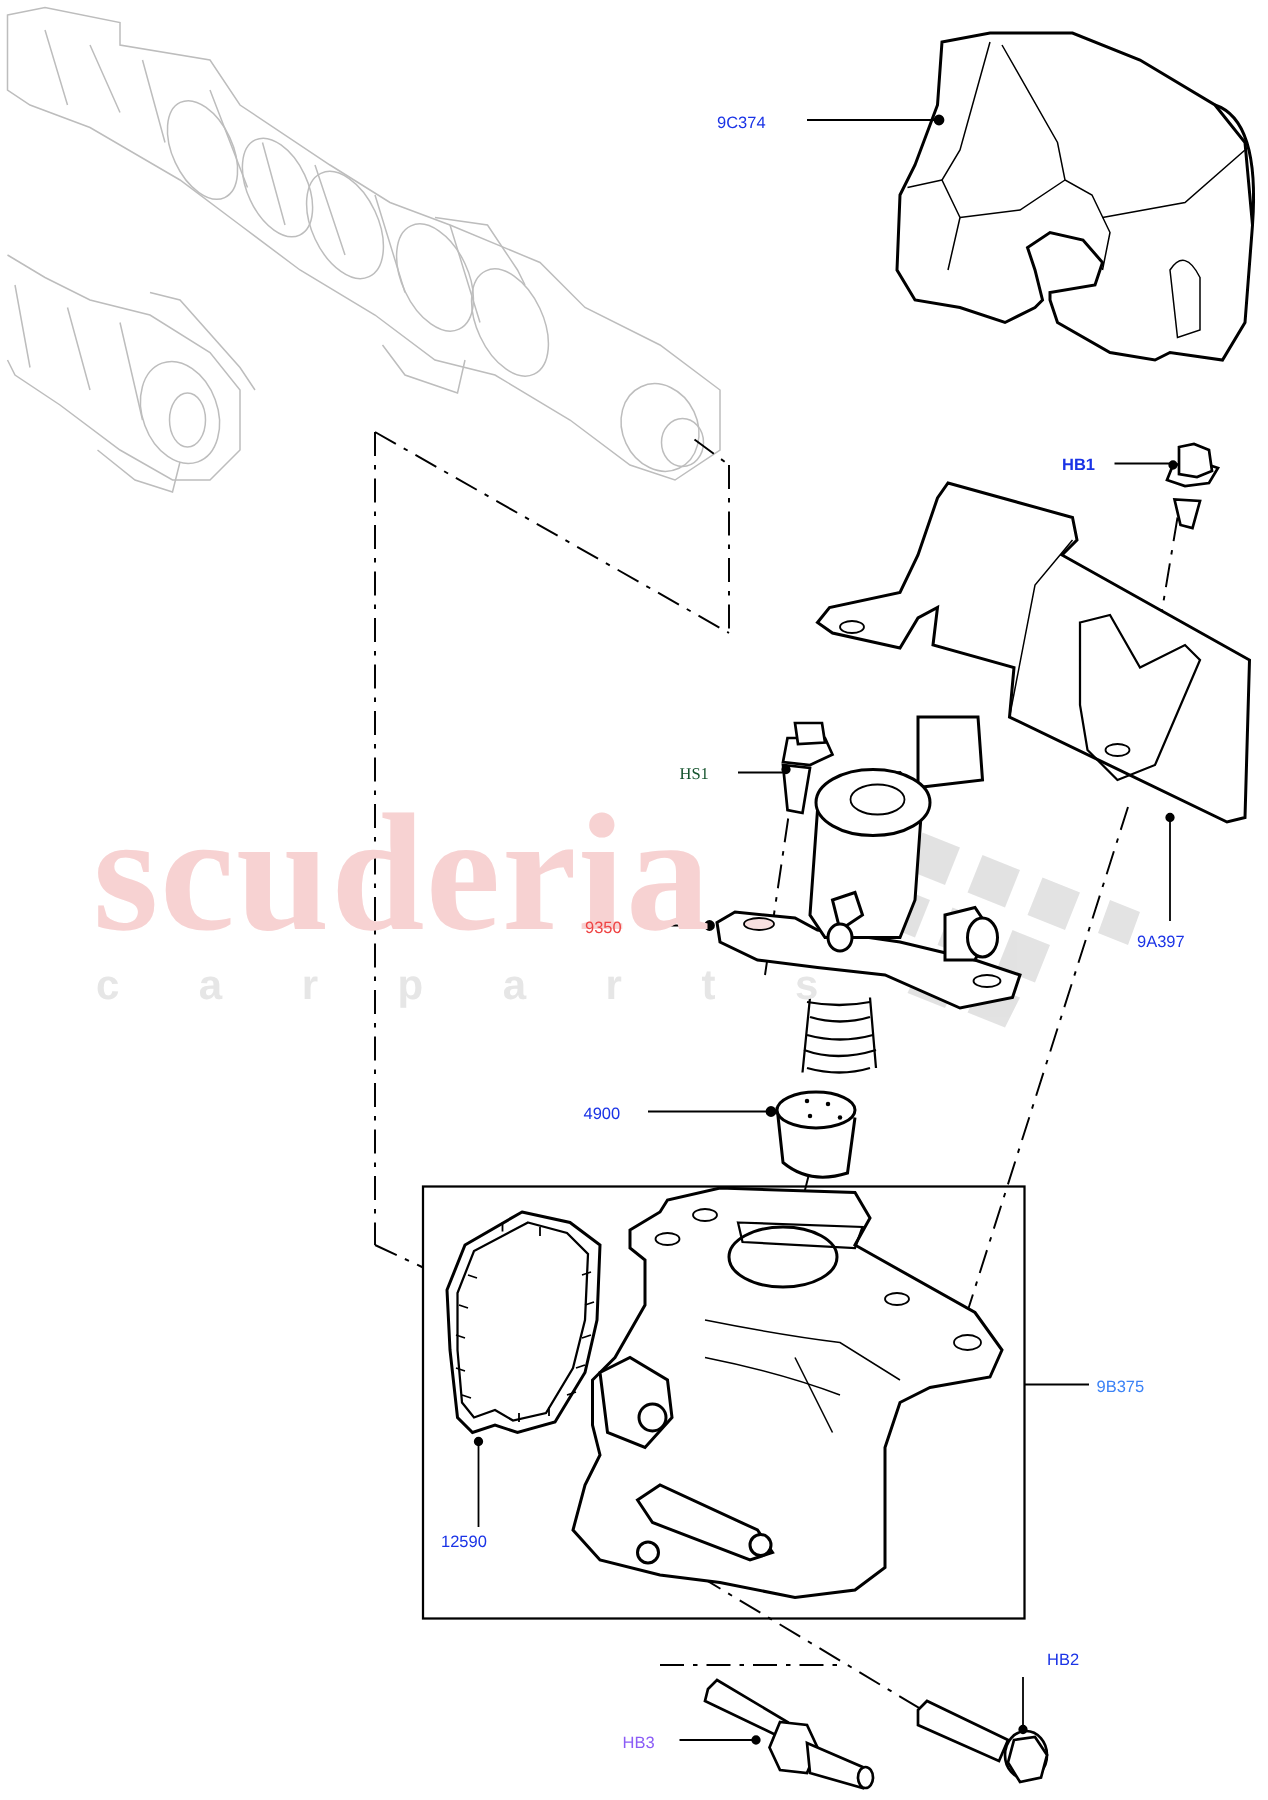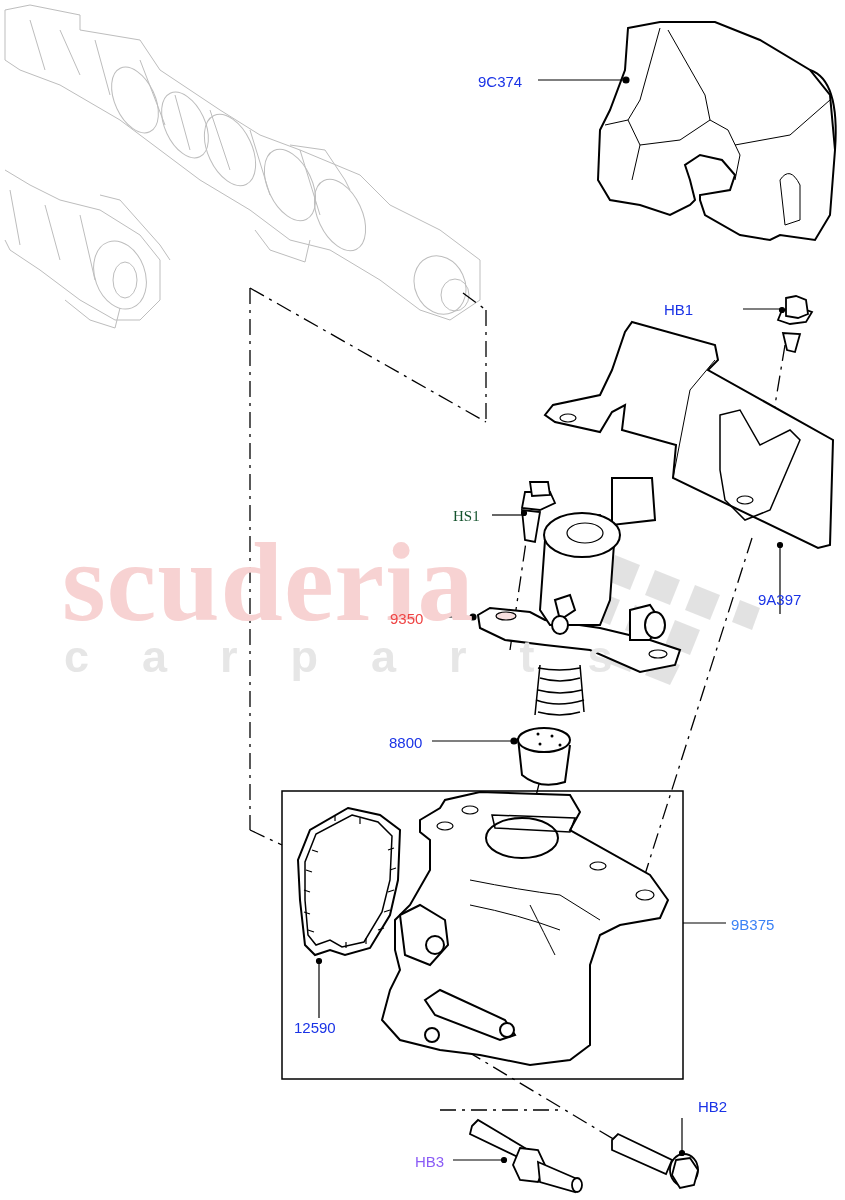--- a/index.html
+++ b/index.html
@@ -1,20 +1,20 @@
 <!DOCTYPE html>
 <html><head>
 <meta charset="utf-8">
 <style>
   html, body { margin:0; padding:0; background:#ffffff; }
   body { width:845px; height:1200px; position:relative; overflow:hidden; font-family:"Liberation Sans", sans-serif; }
   #canvas { position:absolute; left:0; top:0; width:845px; height:1200px; }
-  .label { position:absolute; font-family:"Liberation Sans", sans-serif; font-size:15px; line-height:16px; white-space:nowrap; cursor:pointer; }
+  .label { position:absolute; font-family:"Liberation Sans", sans-serif; font-size:11px; line-height:16px; white-space:nowrap; cursor:pointer; }
   .wm-main { position:absolute; left:62px; top:532px; font-family:Liberation Serif, serif; font-weight:bold; font-size:112px; line-height:100px; letter-spacing:1px; pointer-events:none;text-align:right; }
-  .wm-sub { position:absolute; left:64px; top:640px; font-family:"Liberation Sans", sans-serif; font-weight:bold; font-size:45px; line-height:34px; letter-spacing:53px; pointer-events:none; }
+  .wm-sub { position:absolute; left:64px; top:640px; font-family:"Liberation Sans", sans-serif; font-weight:bold; font-size:28px; line-height:34px; letter-spacing:53px; pointer-events:none; }
 </style>
 </head>
 <body>
 
 <svg id="canvas" viewBox="0 0 845 1200" xmlns="http://www.w3.org/2000/svg">
 
   <g fill="none" stroke="#bdbdbd" stroke-width="1">
 
     <path d="M5,10 L30,5 L80,15 L80,30 L140,40 L160,70 L220,110 L260,135 L300,150 L360,175 L390,205 L440,230 L480,260 L480,300 L450,320 L420,310 L380,280 L330,250 L290,240 L250,210 L200,180 L160,150 L120,120 L60,85 L20,70 L5,60 Z"></path>
     <path d="M30,20 L45,70 M60,30 L80,75 M95,40 L110,95 M140,60 L165,125 M175,95 L190,150 M210,110 L230,170 M250,130 L270,195 M300,150 L320,215"></path>
@@ -192,21 +192,21 @@
       <circle cx="682" cy="1153" r="2.5"></circle>
     <line x1="453" y1="1160" x2="503" y2="1160"></line>
       <circle cx="504" cy="1160" r="2.5"></circle>
   </g>
 </svg>
 
 <div class="wm-main" style="color:#f7d2d2;">scuderia</div>
 <div class="wm-sub" style="color:#e6e6e6;">carparts</div>
 
 <span class="label" style="left:478px;top:74px;color:#1a33e6;">9C374</span>
-<span class="label" style="left:664px;top:302px;color:#1a33e6;">HB1</span>
+<span class="label" style="left:708px;top:302px;color:#1a33e6;font-weight:bold;">HB1</span>
 <span class="label" style="left:453px;top:508px;color:#14532d;font-family:Liberation Serif, serif;">HS1</span>
 <span class="label" style="left:390px;top:611px;color:#ef4444;">9350</span>
-<span class="label" style="left:758px;top:592px;color:#1a33e6;">9A397</span>
-<span class="label" style="left:389px;top:735px;color:#1a33e6;">8800</span>
+<span class="label" style="left:758px;top:620px;color:#1a33e6;">9A397</span>
+<span class="label" style="left:389px;top:735px;color:#1a33e6;">4900</span>
 <span class="label" style="left:731px;top:917px;color:#3b82f6;">9B375</span>
 <span class="label" style="left:294px;top:1020px;color:#1a33e6;">12590</span>
 <span class="label" style="left:698px;top:1099px;color:#1a33e6;">HB2</span>
 <span class="label" style="left:415px;top:1154px;color:#8b5cf6;">HB3</span>
 
 </body></html>

